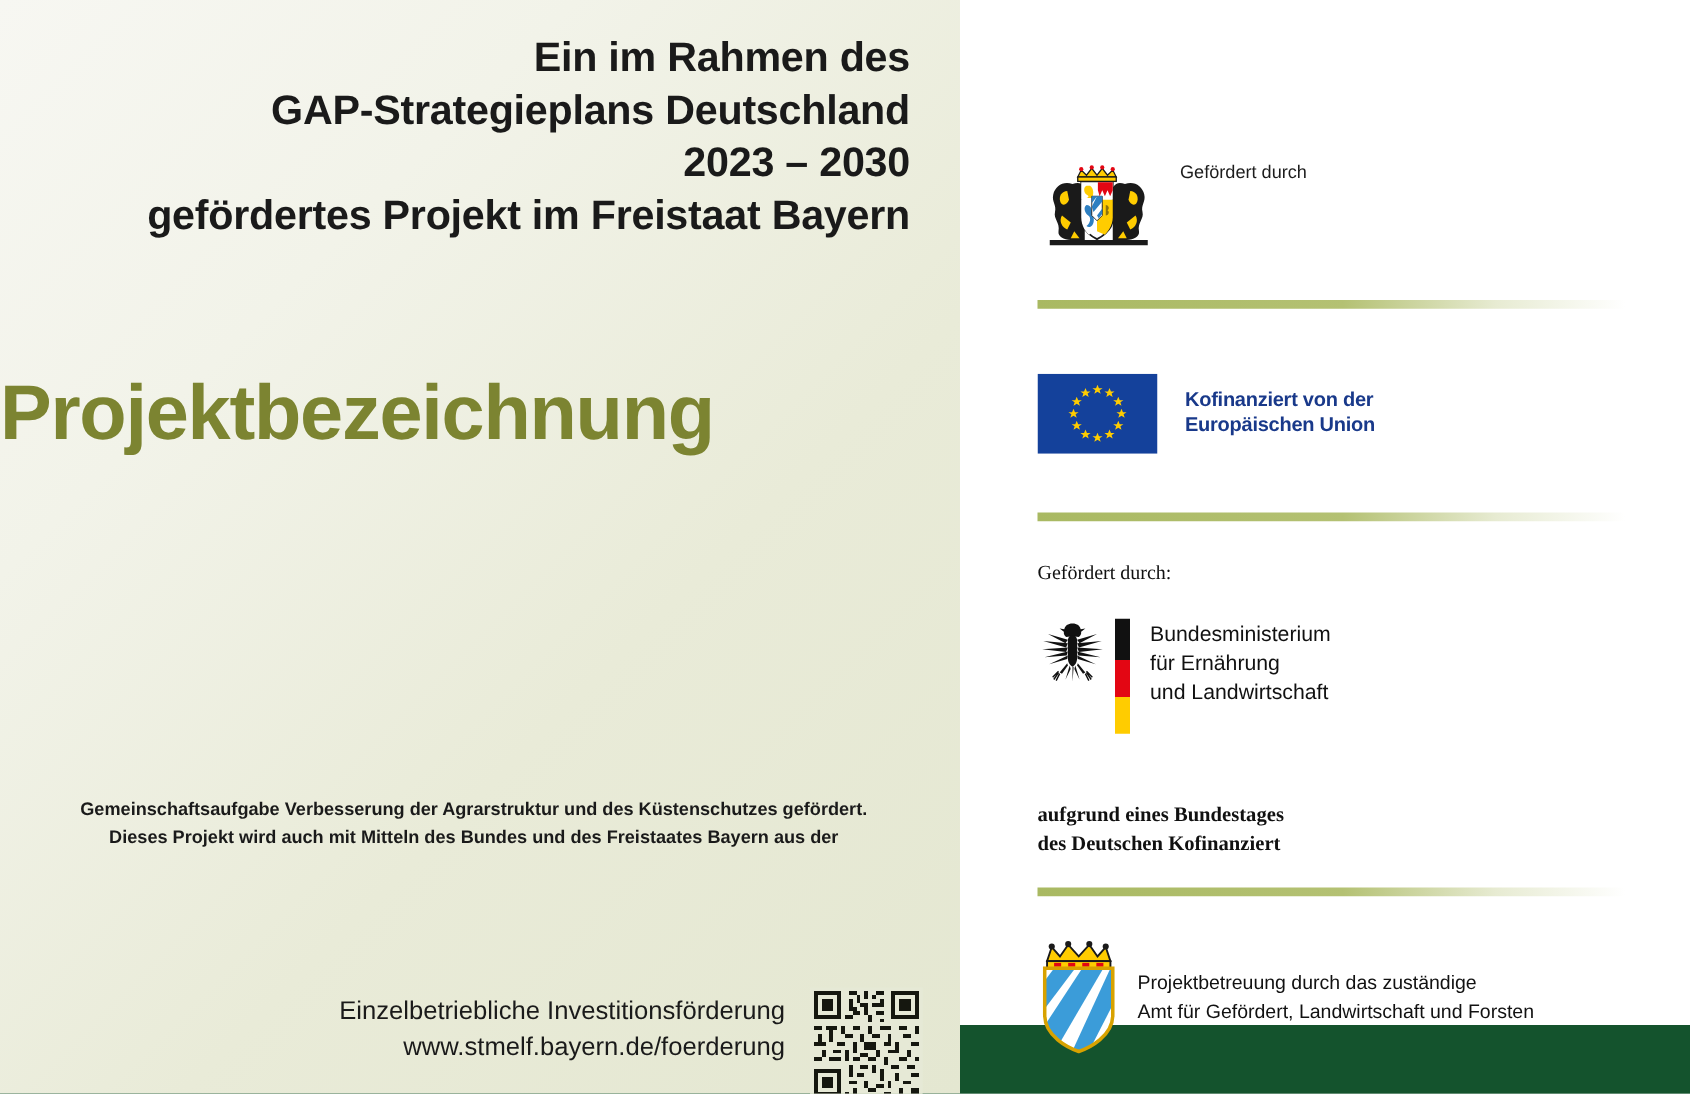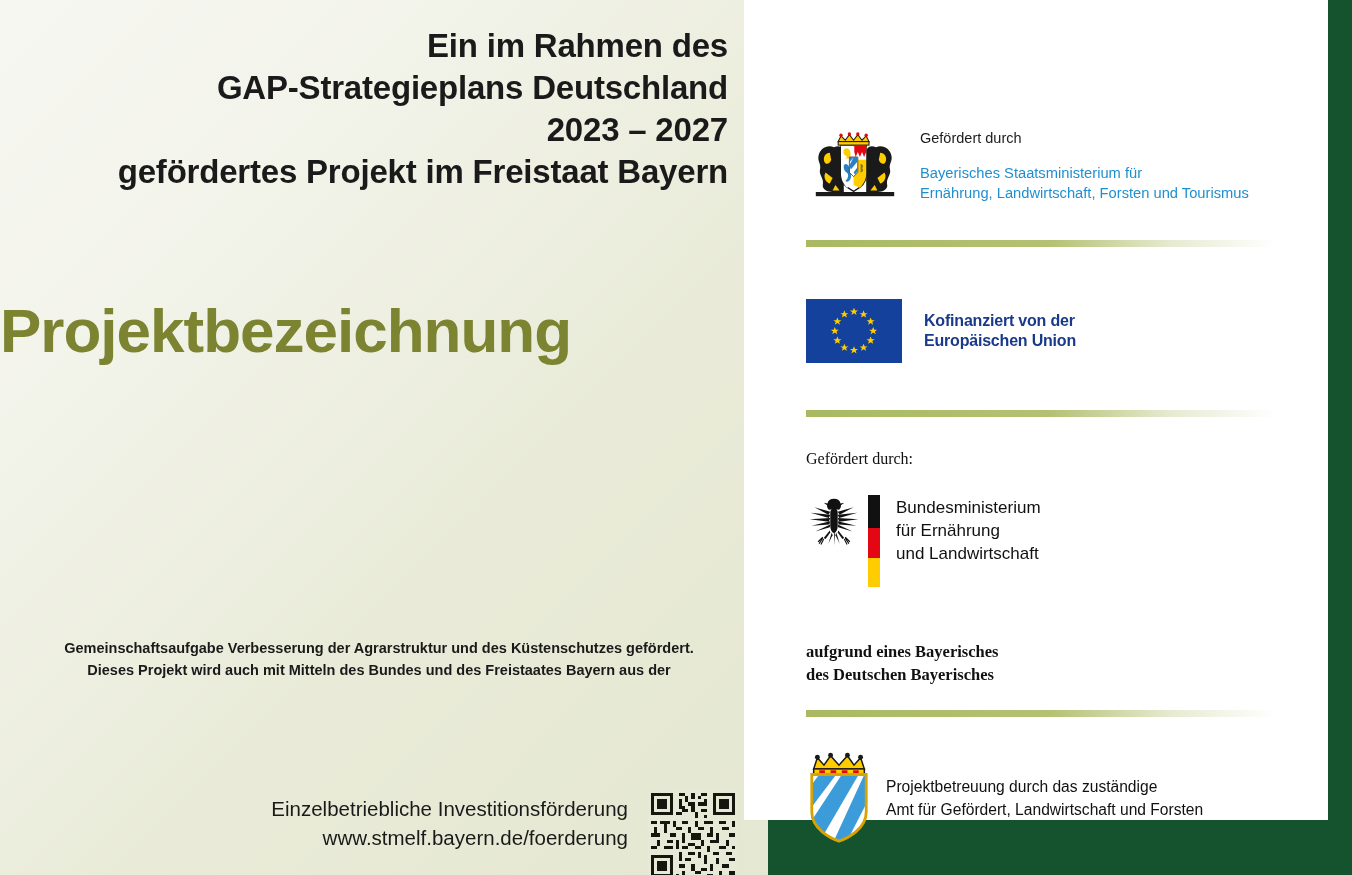--- a/index.html
+++ b/index.html
@@ -77,21 +77,21 @@
     background:#e6e9d6;
     padding:0;
     position:relative;
     flex:0 0 auto;
   }
   .qr-box svg{display:block;}
 
   
   .right-panel{
     position:absolute;
-    left:744px;top:0;
+    left:768px;top:0;
     width:584px;height:820px;
     background:#ffffff;
   }
   .divider{
     position:absolute;
     left:62px;
     width:470px;height:7px;
     background:linear-gradient(to right,#a9b962 0%,#b4c173 52%,#e7ebd2 78%,#ffffff 100%);
   }
   #div1{top:240px;}
@@ -167,21 +167,21 @@
 </head>
 <body>
 
 <div class="poster">
 
   <div class="left-panel">
 
     <div class="headline">
       <div>Ein im Rahmen des</div>
       <div>GAP-Strategieplans Deutschland</div>
-      <div>2023 – 2027</div>
+      <div>2023 – 2030</div>
       <div>gefördertes Projekt im Freistaat Bayern</div>
     </div>
 
     <div class="project-title">Projektbezeichnung</div>
 
     <div class="bund-note">
       <span>Gemeinschaftsaufgabe Verbesserung der Agrarstruktur und des Küstenschutzes gefördert.</span>
       <span>Dieses Projekt wird auch mit Mitteln des Bundes und des Freistaates Bayern aus der</span>
     </div>
 
@@ -324,24 +324,20 @@
           <path d="M68 44 L86 44 L86 64 C86 74 79 82 77 84 L68 80 Z" fill="#ffcc00"></path>
           <path d="M71 48 C74 48 76 52 73 54 C76 56 74 60 71 60 Z" fill="#1a1a1a" opacity=".5"></path>
           <path d="M78 50 C81 50 83 54 80 56 C83 58 81 62 78 62 Z" fill="#1a1a1a" opacity=".5"></path>
 
           <path d="M62 40 L74 40 L74 62 L68 68 L62 62 Z" fill="#ffffff" stroke="#1a1a1a" stroke-width="1"></path>
           <path d="M62 40 L68 40 L62 48 Z M68 40 L74 40 L74 46 L64 58 L62 52 Z M68 62 L74 54 L74 60 L70 65 Z" fill="#2d7fc1"></path>
         </g>
       </svg>
       <div class="bay-texts">
         <div class="gefoerdert-durch">Gefördert durch</div>
-        <div class="bay-ministry">
-          <span>Bayerisches Staatsministerium für</span>
-          <span>Ernährung, Landwirtschaft, Forsten und Tourismus</span>
-        </div>
       </div>
     </div>
 
     <div class="divider" id="div1"></div>
 
     <div class="block-eu">
       <svg class="eu-flag" viewBox="0 0 120 80">
         <rect width="120" height="80" fill="#14419b"></rect>
         <g fill="#ffcc00">
           <g transform="translate(60,40)">
@@ -426,22 +422,22 @@
       </svg>
       <div class="bmel-bar"></div>
       <div class="bmel-text">
         <span>Bundesministerium</span>
         <span>für Ernährung</span>
         <span>und Landwirtschaft</span>
       </div>
     </div>
 
     <div class="bundestag-note">
-      <span>aufgrund eines Bayerisches</span>
-      <span>des Deutschen Bayerisches</span>
+      <span>aufgrund eines Bundestages</span>
+      <span>des Deutschen Kofinanziert</span>
     </div>
 
     <div class="divider" id="div3"></div>
 
     <div class="block-aelf">
       <svg class="bay-shield" viewBox="0 0 70 98">
         <defs>
           <clipPath id="shieldclip">
             <path d="M6 24 L64 24 L64 64 C64 82 44 92 35 95 C26 92 6 82 6 64 Z"></path>
           </clipPath>

